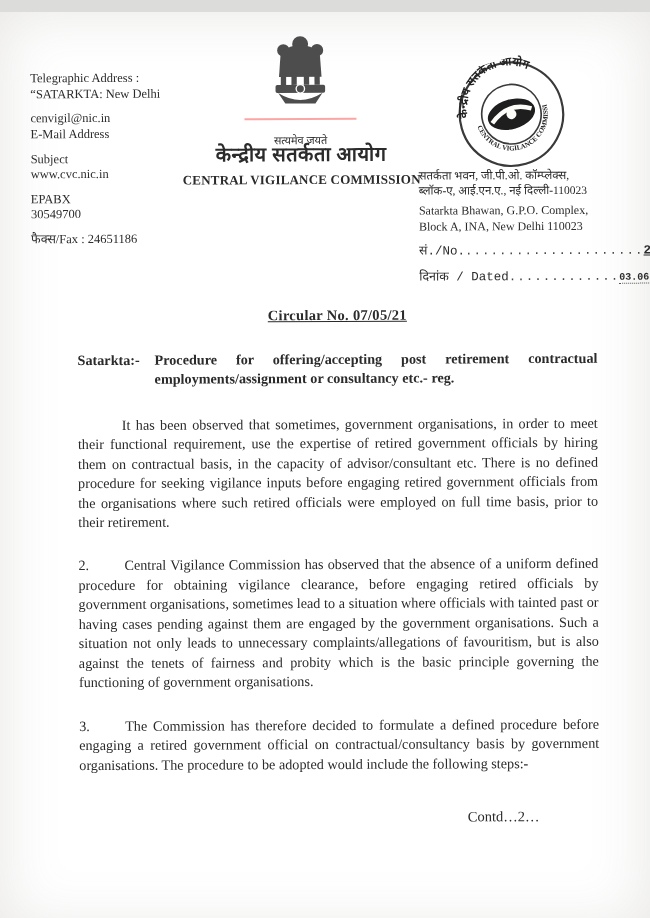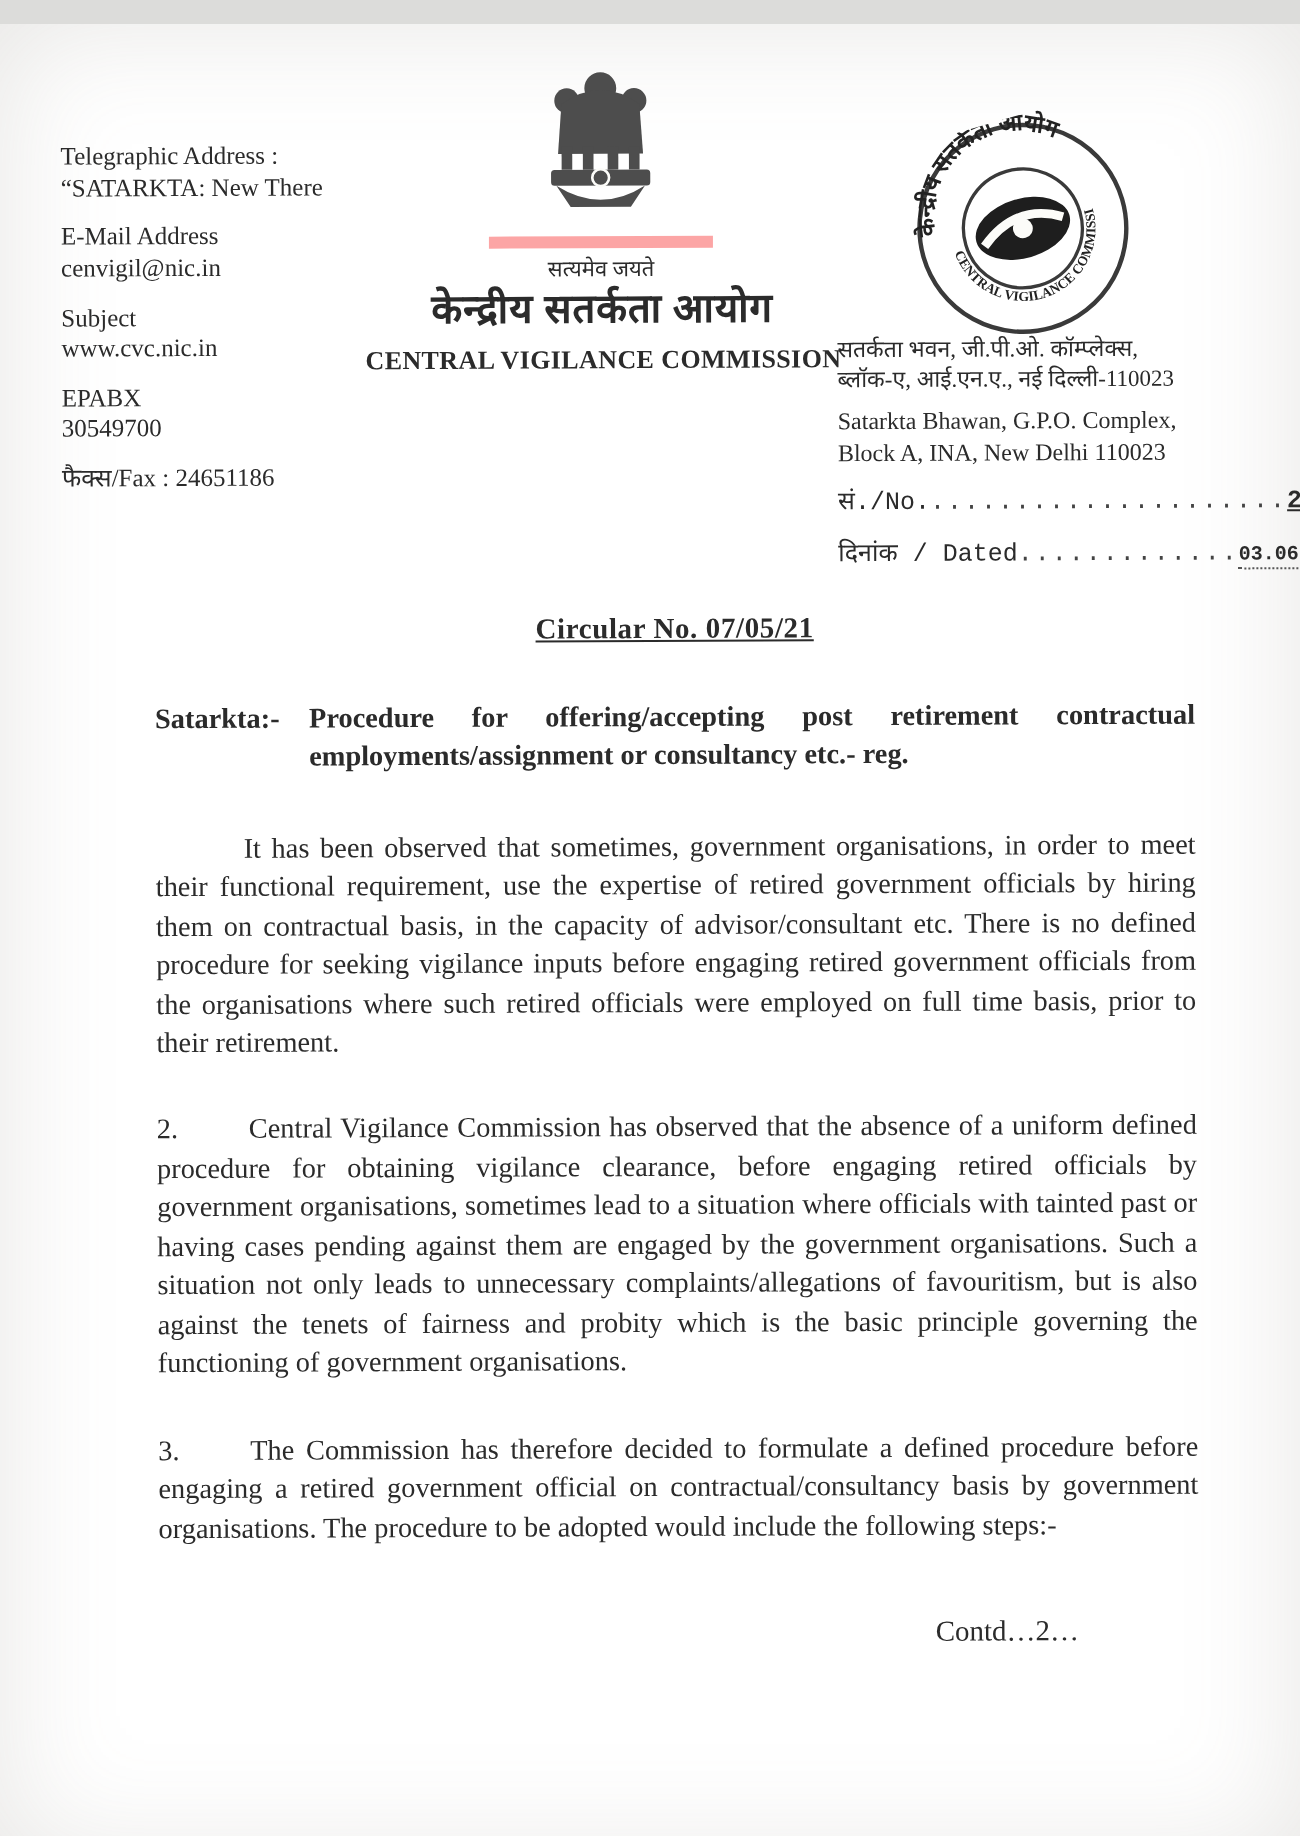--- a/index.html
+++ b/index.html
@@ -10,21 +10,21 @@
     box-shadow:inset 0 0 60px rgba(120,115,105,.18);
   }
   .tilt{position:absolute;inset:0;transform:rotate(-0.25deg);}
 
   
   .contact{position:absolute;left:32px;top:58px;width:180px;font-size:12.5px;line-height:1.25;}
   .c-group{margin-bottom:9px;}
 
   
   .emblem{position:absolute;left:271px;top:20px;width:62px;height:86px;}
-  .motto{position:absolute;left:246px;top:106px;width:112px;text-align:center;font-size:11px;border-top:6px solid #fca5a5;padding-top:2px;}
+  .motto{position:absolute;left:246px;top:106px;width:112px;text-align:center;font-size:11px;border-top:2px solid #fca5a5;padding-top:12px;}
   .org-hi{position:absolute;left:185px;top:128px;width:235px;text-align:center;font-size:20px;font-weight:bold;letter-spacing:.5px;}
   .org-en{position:absolute;left:183px;top:160px;width:240px;text-align:center;font-size:13px;font-weight:bold;letter-spacing:.2px;}
 
   
   .seal{position:absolute;left:458px;top:48px;width:110px;height:110px;transform:rotate(-16deg);}
 
   
   .addr{position:absolute;left:420px;top:157px;width:218px;font-size:11.5px;line-height:1.3;}
   .addr .en{font-size:12px;margin-top:4px;line-height:1.35;}
 
@@ -50,25 +50,25 @@
 </style>
 </head>
 <body>
 
 <div class="page">
   <div class="tilt">
 
     <div class="contact">
       <div class="c-group">
         <div>Telegraphic Address :</div>
-        <div>“SATARKTA: New There</div>
+        <div>“SATARKTA: New Delhi</div>
       </div>
       <div class="c-group">
+        <div>cenvigil@nic.in</div>
         <div>E-Mail Address</div>
-        <div>cenvigil@nic.in</div>
       </div>
       <div class="c-group">
         <div>Subject</div>
         <div>www.cvc.nic.in</div>
       </div>
       <div class="c-group">
         <div>EPABX</div>
         <div>30549700</div>
       </div>
       <div class="c-group">

